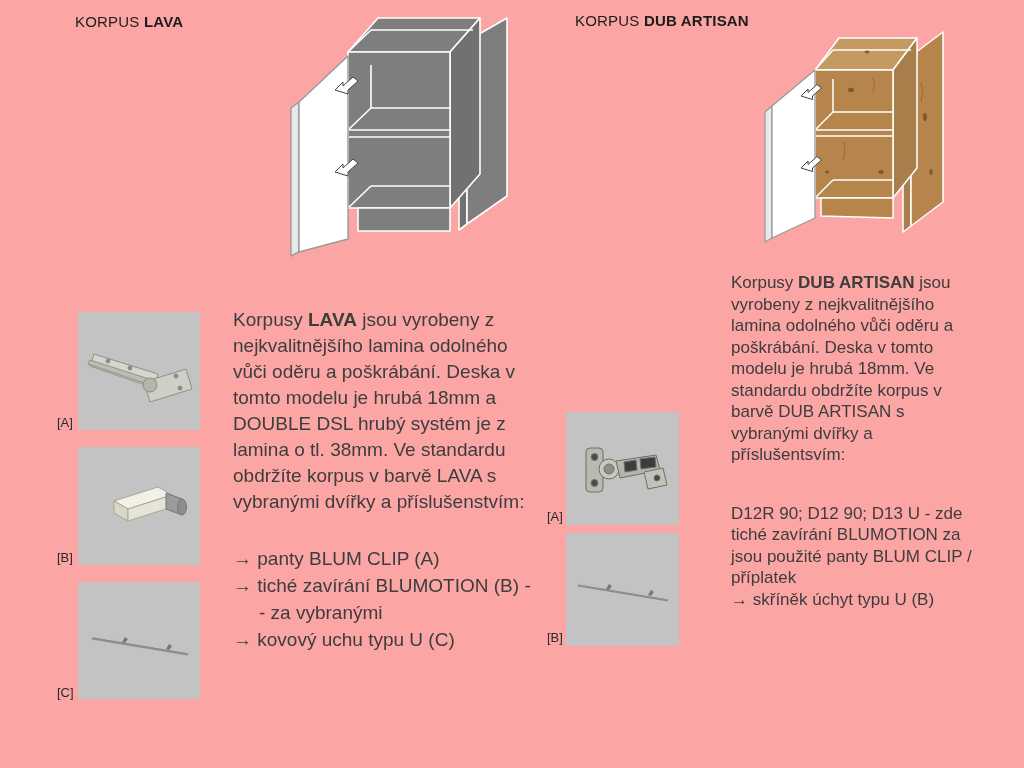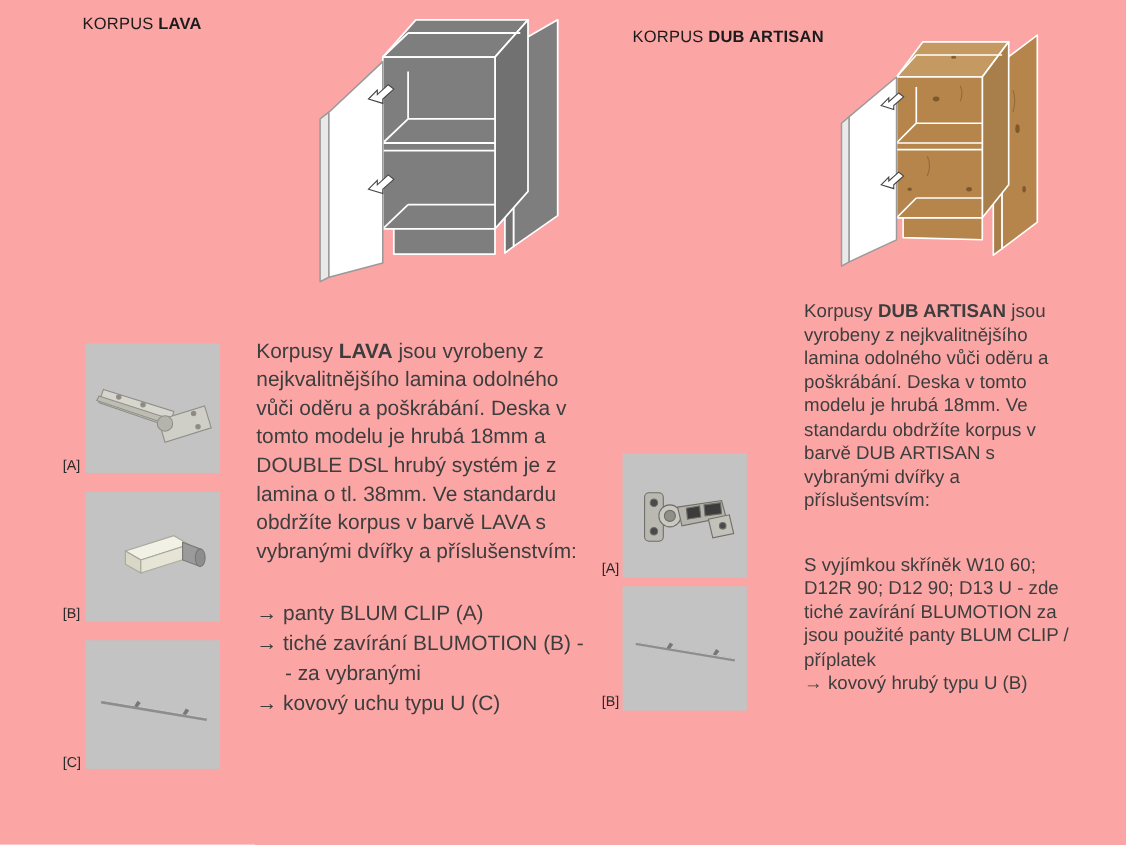--- a/index.html
+++ b/index.html
@@ -112,21 +112,21 @@
     <p><span>Korpusy </span><b>LAVA</b><span> jsou vyrobeny z nejkvalitnějšího lamina odolného vůči oděru a poškrábání. Deska v tomto modelu je hrubá 18mm a DOUBLE DSL hrubý systém je z lamina o tl. 38mm. Ve standardu obdržíte korpus v barvě LAVA s vybranými dvířky a příslušenstvím:</span></p>
     <div style="height:30px;"></div>
     <div class="bullets left-bullets">
       <div>→ panty BLUM CLIP (A)</div>
       <div>→  tiché zavírání BLUMOTION (B) -</div>
       <div class="indent">- za vybranými</div>
       <div>→ kovový uchu typu U (C)</div>
     </div>
   </div>
 
-  <div class="abs title" style="left:575px;top:25px;">
+  <div class="abs title" style="left:575px;top:12px;">
     <span>KORPUS </span><b>DUB ARTISAN</b>
   </div>
 
   <div class="abs" style="left:763px;top:22px;">
     <svg width="210" height="240" viewBox="0 0 210 240">
 
       <g stroke="var(--outline-white)" stroke-width="1.5" stroke-linejoin="round">
         <polygon points="140,42 148,34 148,204 140,210" style="fill:var(--artisan-oak-dark)"></polygon>
         <polygon points="148,34 180,10 180,180 148,204" style="fill:var(--artisan-oak)"></polygon>
       </g>
@@ -196,22 +196,21 @@
       <path d="M40,56 l3,-5 3,2 -3,4 z" fill="#777"></path>
       <path d="M82,62 l3,-5 3,2 -3,4 z" fill="#777"></path>
     </svg>
   </div>
   <div class="abs img-label" style="left:547px;top:630px;">[B]</div>
 
   <div class="abs body-text right-text" style="left:731px;top:272px;">
     <p><span>Korpusy </span><b>DUB ARTISAN</b><span> jsou vyrobeny z nejkvalitnějšího lamina odolného vůči oděru a poškrábání. Deska v tomto modelu je hrubá 18mm. Ve standardu obdržíte korpus v barvě DUB ARTISAN s vybranými dvířky a příslušentsvím:</span></p>
     <div style="height:37px;"></div>
     <div class="bullets right-bullets">
-      <div>S vyjímkou skříněk W10 60;</div>
       <div>D12R 90; D12 90; D13 U - zde</div>
       <div>tiché zavírání BLUMOTION za</div>
       <div>jsou použité panty BLUM CLIP /</div>
       <div>příplatek</div>
-      <div>→ kovový hrubý typu U (B)</div>
+      <div>→ skříněk úchyt typu U (B)</div>
     </div>
   </div>
 
 </div>
 
 </body></html>

